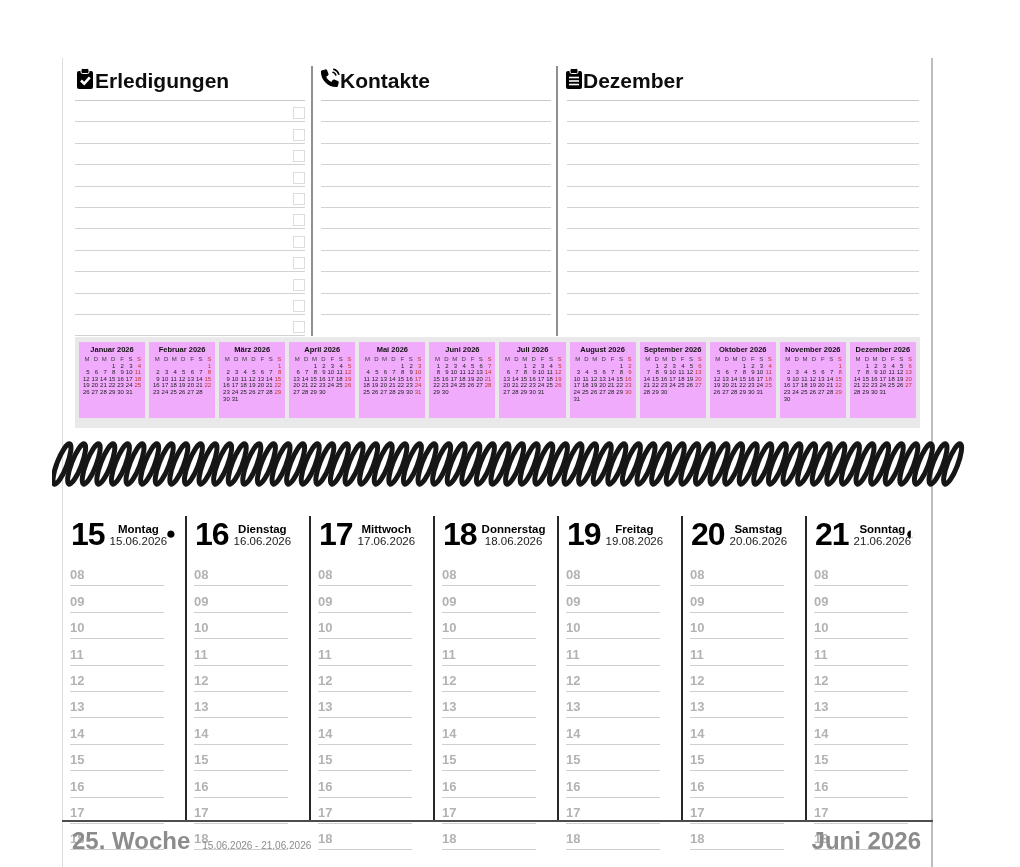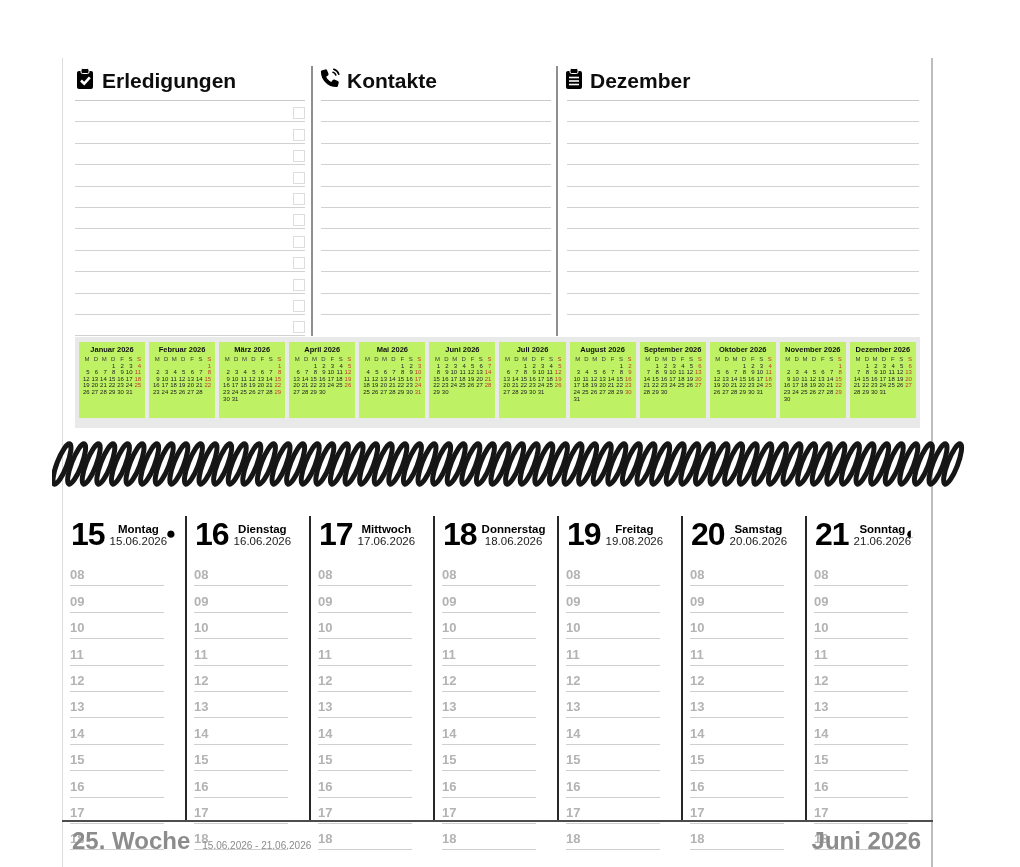--- a/index.html
+++ b/index.html
@@ -6,40 +6,40 @@
   html,body { margin:0; padding:0; }
   body {
     width:1020px; height:867px; position:relative; overflow:hidden;
     background:#ffffff; font-family:"Liberation Sans", sans-serif; color:#111;
   }
   
   .page-edge-l { position:absolute; left:62px; top:58px; width:1px; height:809px; background:#dcdcdc; }
   .page-edge-r { position:absolute; left:931px; top:58px; width:2px; height:809px; background:#bdbdbd; }
 
   
-  .topcol-header { position:absolute; top:66px; height:30px; display:flex; align-items:center; gap:7px;
+  .topcol-header { position:absolute; top:66px; height:30px; display:flex; align-items:center; 
                    font-weight:bold; font-size:21px; color:#0d0d0d; }
   .hdr-erledigungen { left:75px; }
   .hdr-kontakte    { left:318px; }
   .hdr-notizen     { left:565px; }
   .top-sep { position:absolute; top:66px; width:2px; height:270px; background:#8f8f8f; }
   .sep1 { left:311px; } .sep2 { left:556px; }
 
   .rules { position:absolute; top:100px; border-top:1px solid #c9c9c9; }
   .rules-erledigungen { left:75px;  width:230px; }
   .rules-kontakte     { left:321px; width:230px; }
   .rules-notizen      { left:567px; width:352px; }
   .rule-row { height:20.4px; border-bottom:1px solid #d2d2d2; position:relative; }
   .todo-box { position:absolute; right:0; bottom:2px; width:10px; height:10px;
               border:1.5px solid #ddd; background:#fff; }
 
   
   .year-strip { position:absolute; left:75px; top:337px; width:845px; height:91px;
                 background:#e9e9e9; display:flex; gap:4px; padding:5px 4px; box-sizing:border-box; }
-  .month-card { flex:1 1 0; background:#bef264; padding:2px 1px 0; height:76px; box-sizing:border-box; overflow:hidden; }
+  .month-card { flex:1 1 0; background:#f0abfc; padding:2px 1px 0; height:76px; box-sizing:border-box; overflow:hidden; }
   .month-title { font-size:7.5px; font-weight:bold; text-align:center; color:#111; margin:1px 0 2px; white-space:nowrap; }
   .month-grid { display:grid; grid-template-columns:repeat(7,1fr); font-size:6px; line-height:6.6px;
                 color:#222; padding:0 2px; }
   .mcell { text-align:right; padding-right:1px; }
   .mdow  { color:#3a3a3a; }
   .red   { color:var(--red); }
 
   
   .spiral { position:absolute; left:52px; top:436px; width:916px; height:56px; }
 

